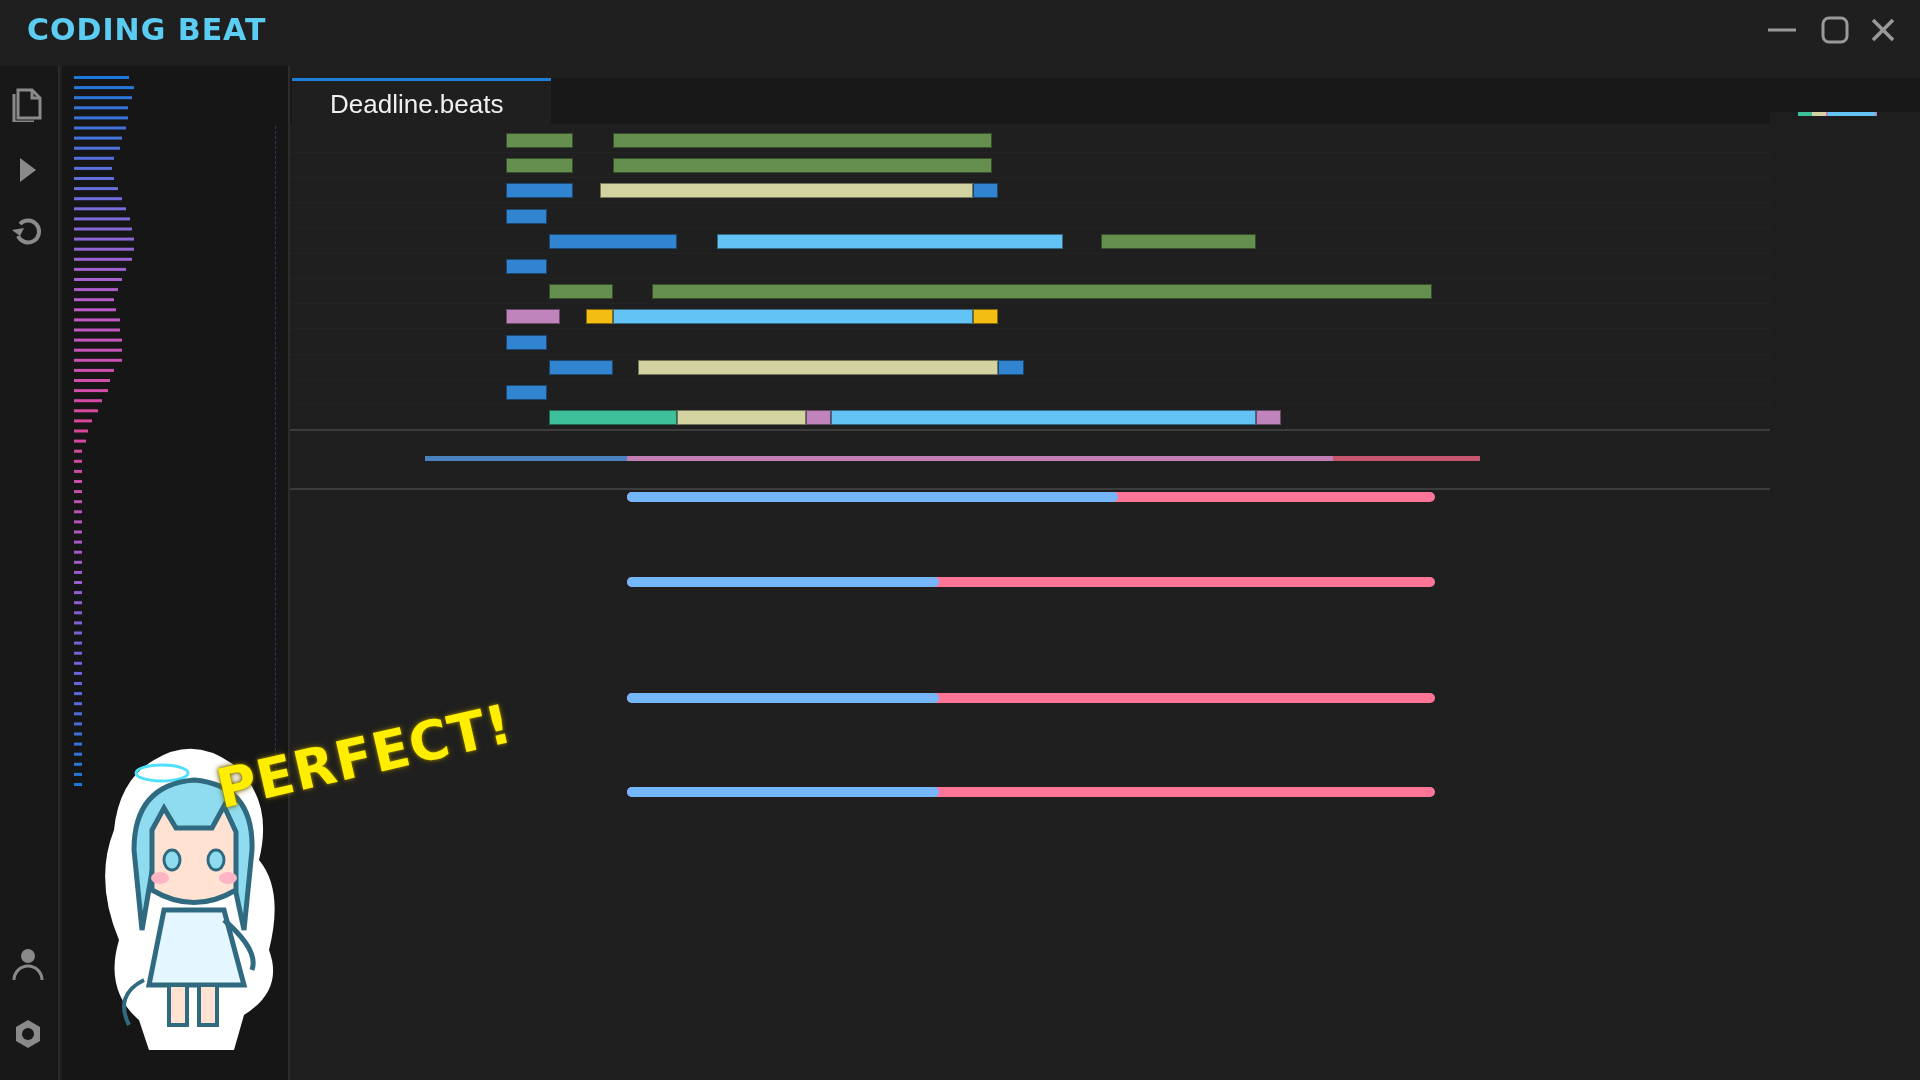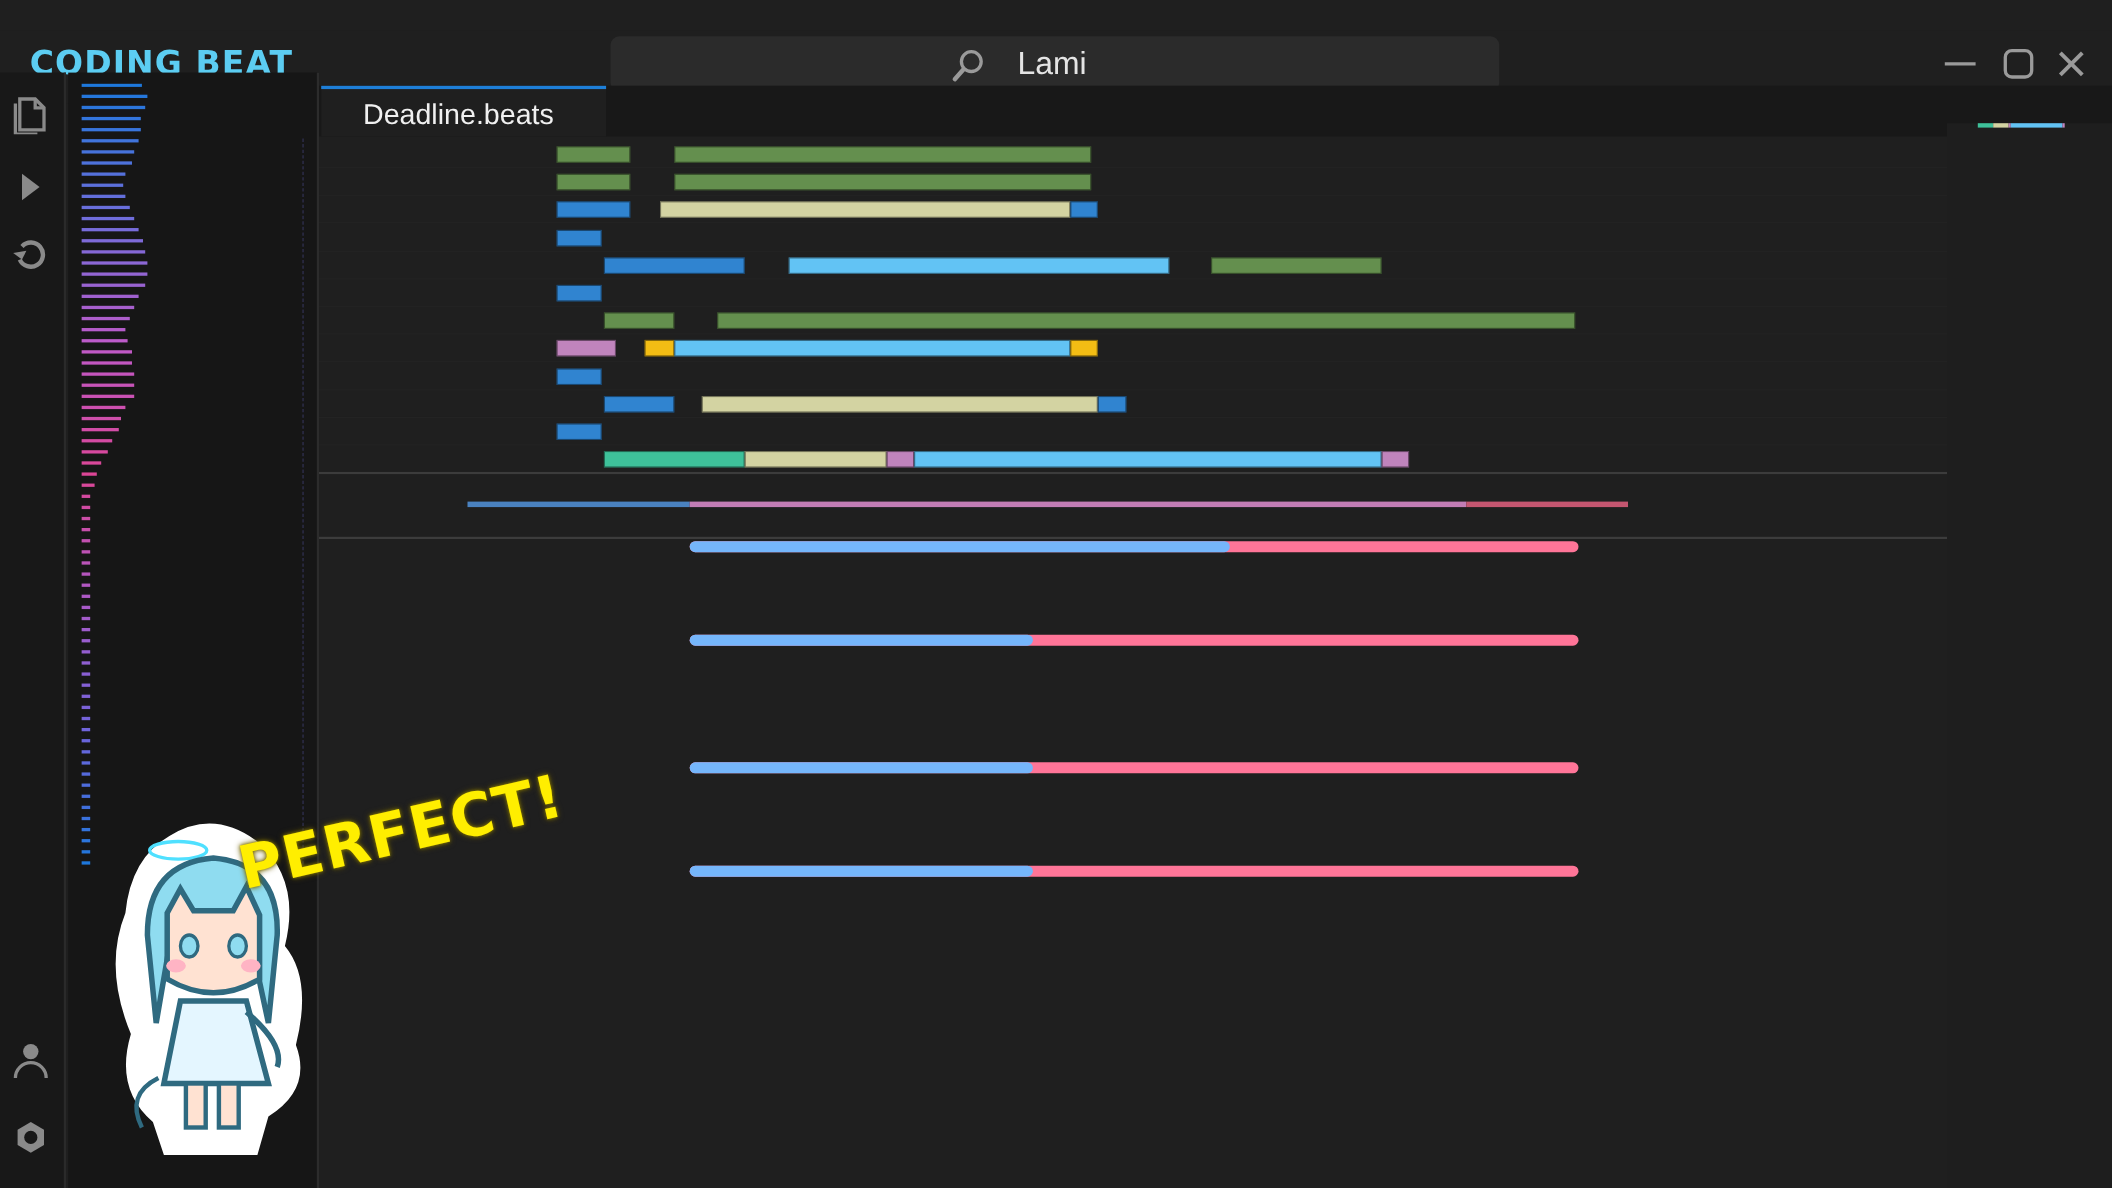--- a/index.html
+++ b/index.html
@@ -1,19 +1,19 @@
 <!DOCTYPE html>
 <html><head>
 <meta charset="utf-8">
 <style>
   * { box-sizing: border-box; margin: 0; padding: 0; }
   html, body { width: 1920px; height: 1080px; overflow: hidden; background: #1f1f1f; font-family: "Liberation Sans", sans-serif; }
   #app { position: relative; width: 1920px; height: 1080px; background: #1f1f1f; }
 
-  .titlebar { position: absolute; left: 0; top: 0; width: 1920px; height: 66px; background: #1f1f1f; margin-top: 28px; }
+  .titlebar { position: absolute; left: 0; top: 0; width: 1920px; height: 66px; background: #1f1f1f; }
   .brand { position: absolute; left: 27px; top: 12px; font-size: 30px; font-weight: bold; letter-spacing: 1px; color: #5ccdf2; font-family: "DejaVu Sans", sans-serif; }
   .search { position: absolute; left: 555px; top: 5px; width: 808px; height: 50px; background: #2b2b2b; border-radius: 8px; }
   .search .icon { position: absolute; left: 308px; top: 10px; width: 34px; height: 34px; }
   .search .text { position: absolute; left: 370px; top: 9px; font-size: 29px; color: #e4e4e4; }
   .winctl { position: absolute; top: 12px; width: 36px; height: 36px; }
   .winctl svg { width: 36px; height: 36px; }
 
   .activitybar { position: absolute; left: 0; top: 66px; width: 60px; height: 1014px; background: #181818; border-right: 2px solid #2a2a2a; }
   .act-icon { position: absolute; left: 8px; width: 40px; height: 40px; }
   .act-icon svg { width: 40px; height: 40px; }
@@ -40,29 +40,20 @@
   .perfect { position: absolute; left: 225px; top: 758px; font-size: 54px; font-weight: bold; color: #ffee00; transform: rotate(-13deg); transform-origin: left bottom; font-family: "DejaVu Sans", sans-serif; text-shadow: 0 0 3px #8a7a00, 0 0 6px #6a5d00; letter-spacing: 1px; }
 </style>
 </head>
 <body>
 
 <div id="app">
 
   <div class="titlebar">
     <div class="brand">CODING BEAT</div>
 
-    <div class="search">
-      <span class="icon">
-        <svg viewBox="0 0 34 34">
-            <circle cx="20" cy="13" r="9" fill="none" stroke="#9a9a9a" stroke-width="3"></circle>
-            <line x1="13" y1="20" x2="5" y2="29" stroke="#9a9a9a" stroke-width="4" stroke-linecap="round"></line>
-          </svg>
-      </span>
-      <span class="text">Lami</span>
-    </div>
 
     <div class="winctl" style="left:1764px">
       <span><svg viewBox="0 0 36 36">
             <line x1="4" y1="18" x2="32" y2="18" stroke="#9a9a9a" stroke-width="3"></line>
           </svg></span>
     </div>
     <div class="winctl" style="left:1817px">
       <span><svg viewBox="0 0 36 36">
             <rect x="6" y="6" width="24" height="24" rx="6" fill="none" stroke="#9a9a9a" stroke-width="3"></rect>
           </svg></span>

